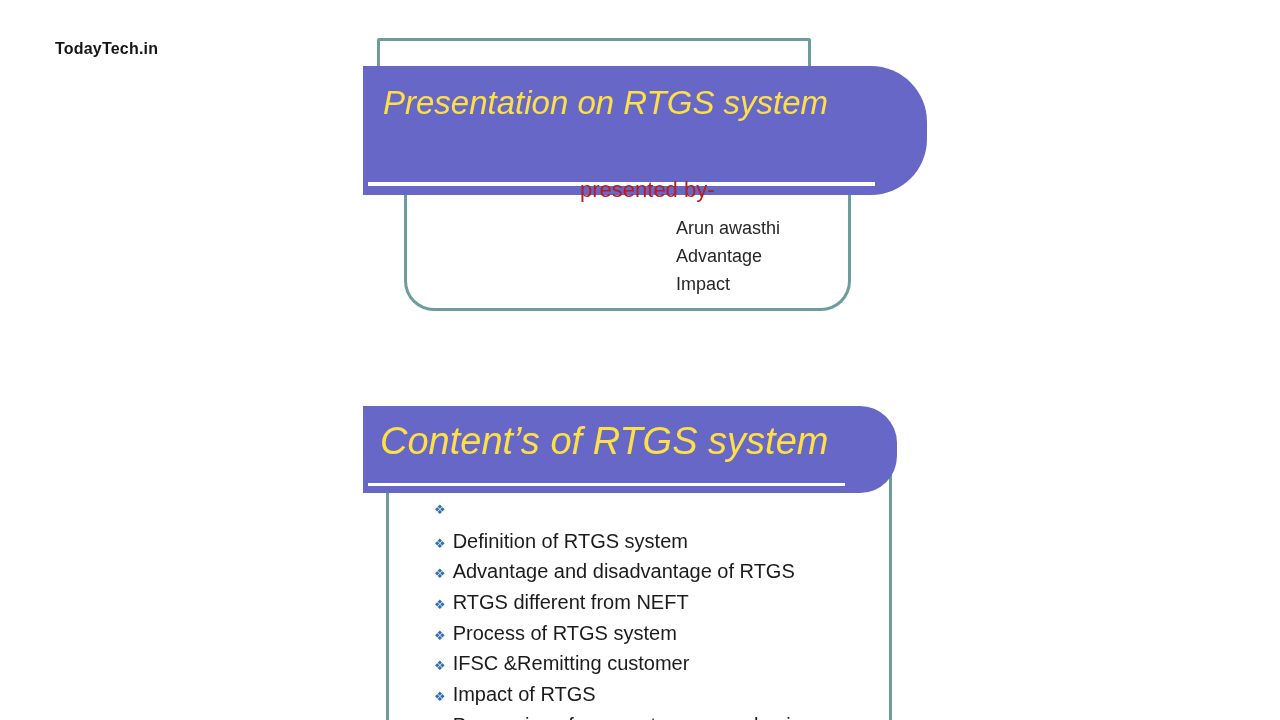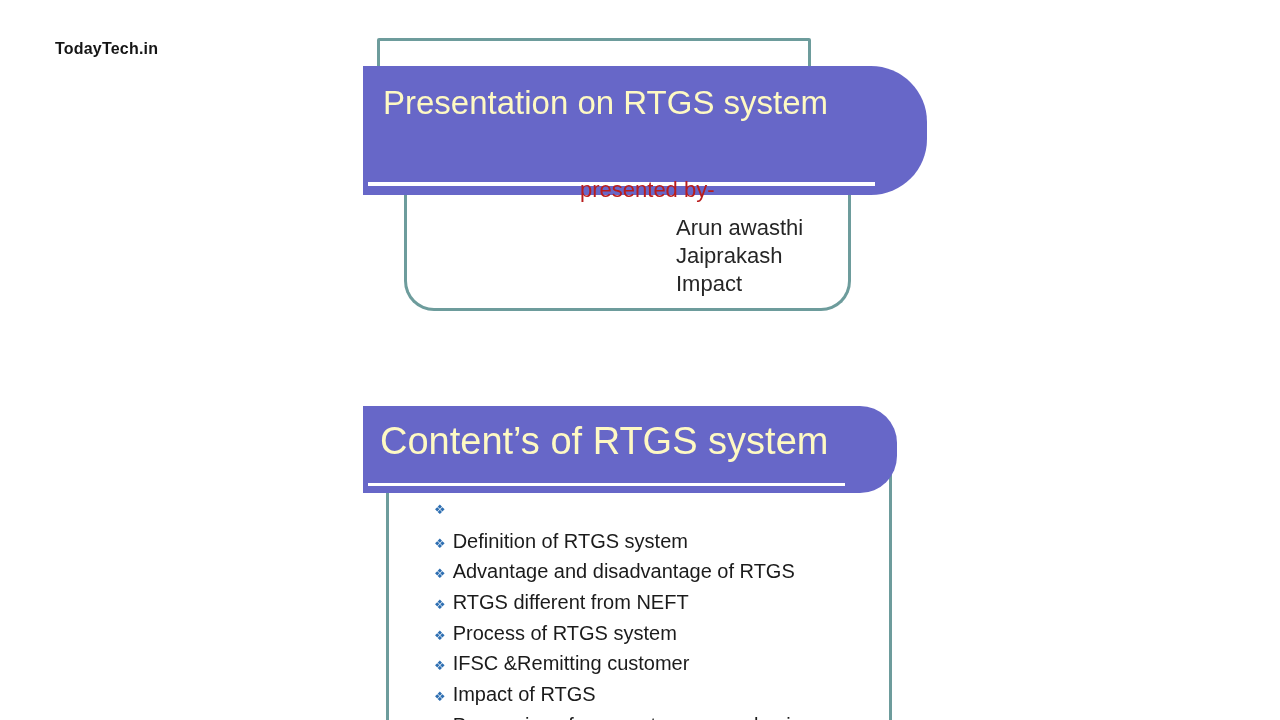--- a/index.html
+++ b/index.html
@@ -28,22 +28,23 @@
 
   
   .banner {
     position: absolute;
     background: #6767c8;
     z-index: 3;
     display: flex;
     align-items: flex-start;
   }
   .banner .slide-title {
-    color: #fef9c3;
+    color: #fde047;
     white-space: nowrap;
+    font-style: italic;
   }
   .banner-underline {
     position: absolute;
     background: #ffffff;
   }
   .teal-frame {
     position: absolute;
     border: 3px solid #6d9c9c;
     background: transparent;
   }
@@ -89,21 +90,21 @@
     top: 177px;
     z-index: 4;
     font-size: 22px;
     color: #b91c1c;
   }
   .presenters {
     position: absolute;
     left: 676px;
     top: 214px;
     z-index: 4;
-    font-size: 22px;
+    font-size: 18px;
     line-height: 28px;
     color: #262626;
   }
 
   
   .s2-bodybox {
     left: 386px;
     top: 438px;
     width: 500px;
     height: 380px;
@@ -166,21 +167,21 @@
       <span class="slide-title">Presentation on RTGS system</span>
       <div class="banner-underline s1-underline"></div>
     </div>
 
     <div class="teal-frame s1-bodybox"></div>
 
     <div class="presented-by">presented by-</div>
 
     <div class="presenters">
       <div>Arun awasthi</div>
-      <div>Jaiprakash</div>
+      <div>Advantage</div>
       <div>Impact</div>
     </div>
   </div>
 
   <div>
     <div class="teal-frame s2-bodybox"></div>
 
     <div class="banner s2-banner">
       <span class="slide-title">Content’s of RTGS system</span>
       <div class="banner-underline s2-underline"></div>

